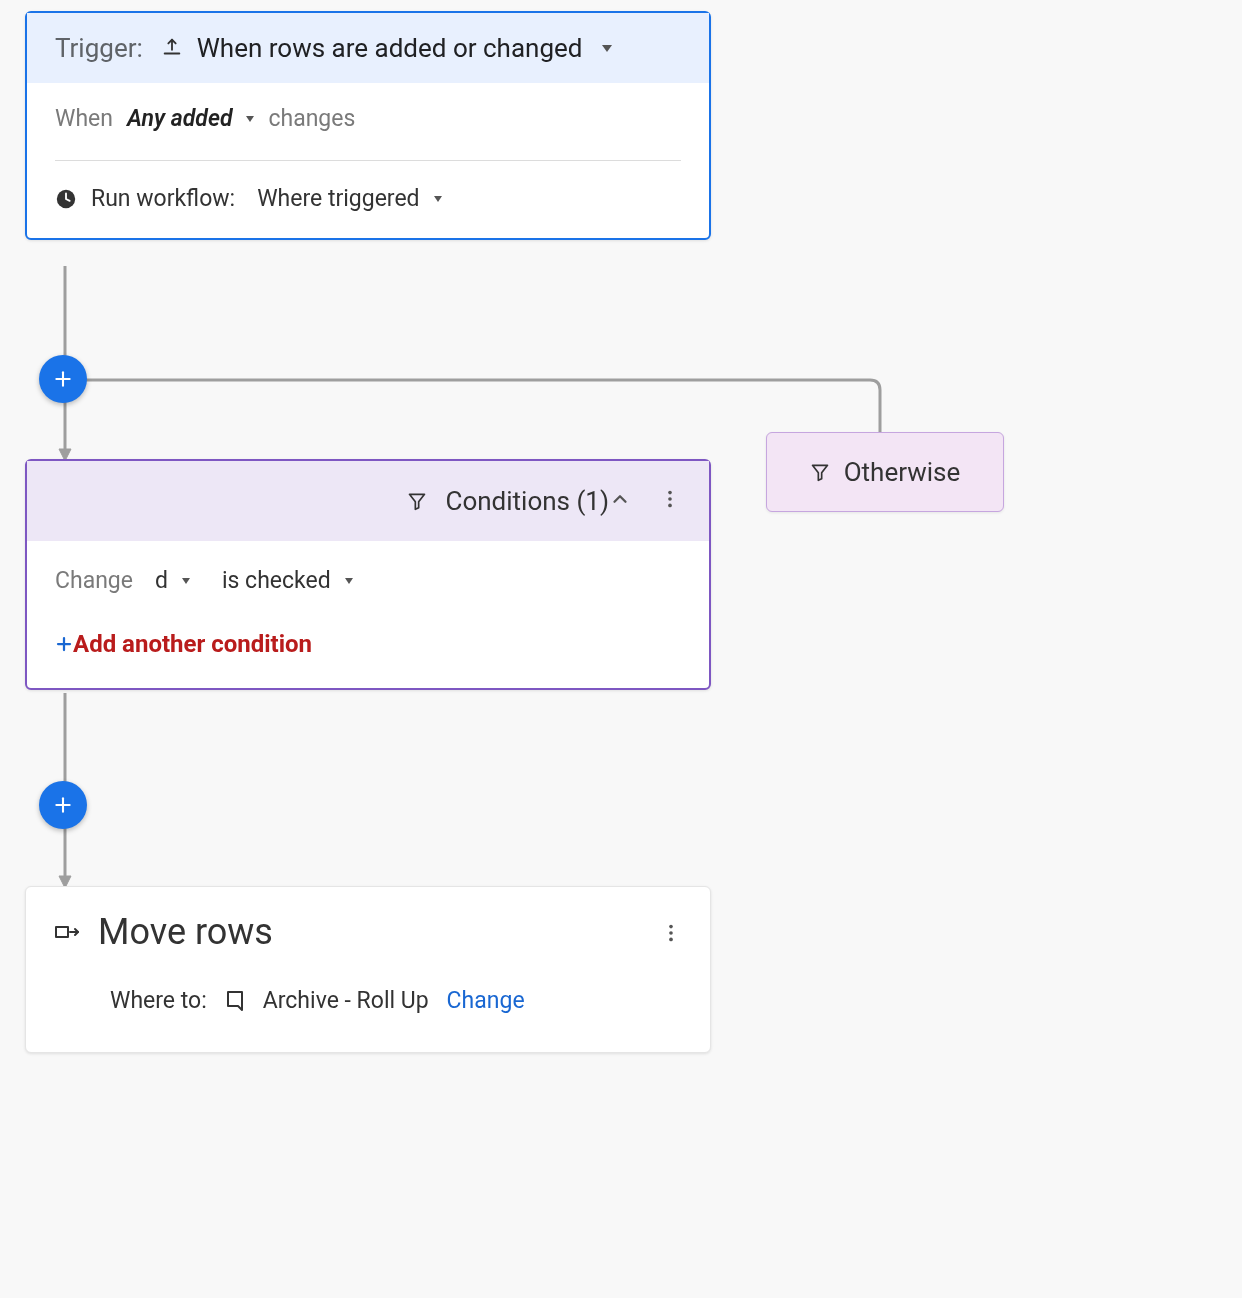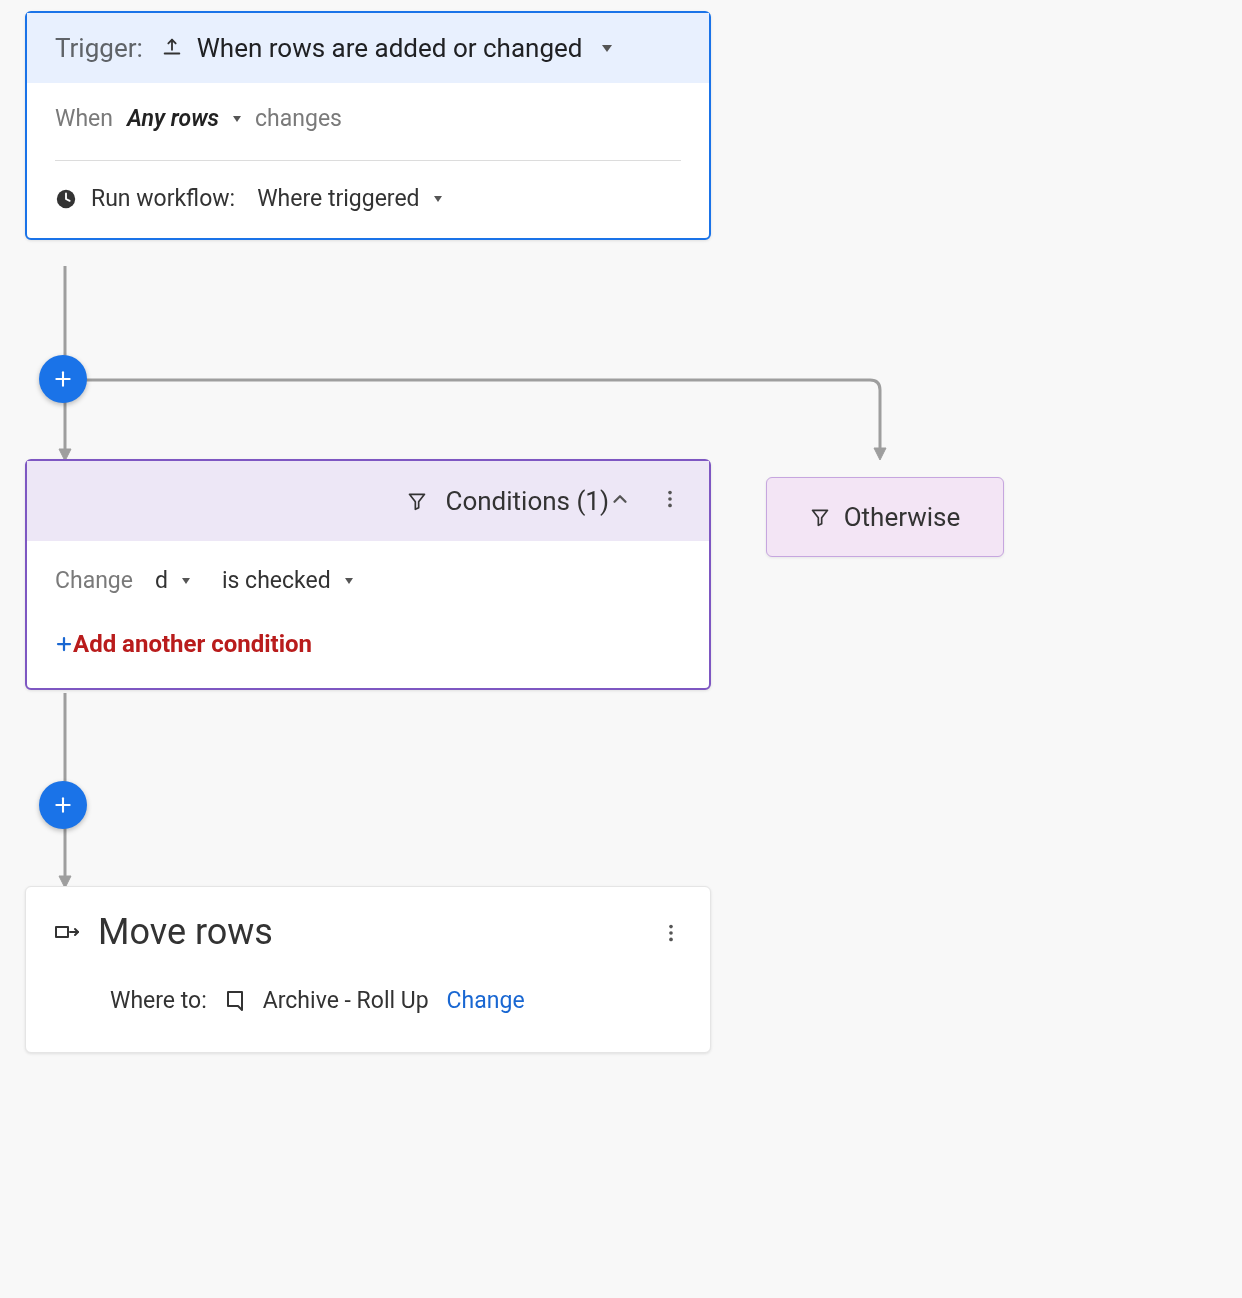--- a/index.html
+++ b/index.html
@@ -97,21 +97,21 @@
     display:flex; align-items:center; 
     color:#b91c1c; font-size: 24px;
     margin-top: 36px;
     cursor: pointer;
     font-weight: bold;
   }
 
   
   .otherwise-card {
     position:absolute;
-    left: 766px; top: 477px;
+    left: 766px; top: 432px;
     width: 238px;
     background:#f3e5f5;
     border: 1px solid #c6a6df;
     border-radius: 6px;
     padding: 24px 22px;
     display:flex; align-items:center; justify-content:center; gap: 14px;
     font-size: 26px; color:#333;
     box-shadow: 0 1px 3px rgba(0,0,0,0.08);
   }
 
@@ -200,21 +200,21 @@
           <polyline points="8 7 12 3 16 7"></polyline>
         </svg>
         <span>When rows are added or changed</span>
         <span class="caret-down"></span>
       </span>
     </div>
     <div class="trigger-body">
       <div class="row-line">
         <span class="muted">When</span>
         <span style="display:flex;align-items:center;gap:8px;">
-          <span class="bold-italic">Any rows</span>
+          <span class="bold-italic">Any added</span>
           <span class="caret-small"></span>
         </span>
         <span class="muted">changes</span>
       </div>
       <hr class="divider">
       <div class="row-line">
         <svg class="icon" width="22" height="22" viewBox="0 0 24 24">
           <circle cx="12" cy="12" r="10" fill="#333"></circle>
           <path d="M12 6 L12 12 L16 14" stroke="#fff" stroke-width="2" fill="none" stroke-linecap="round"></path>
         </svg>

